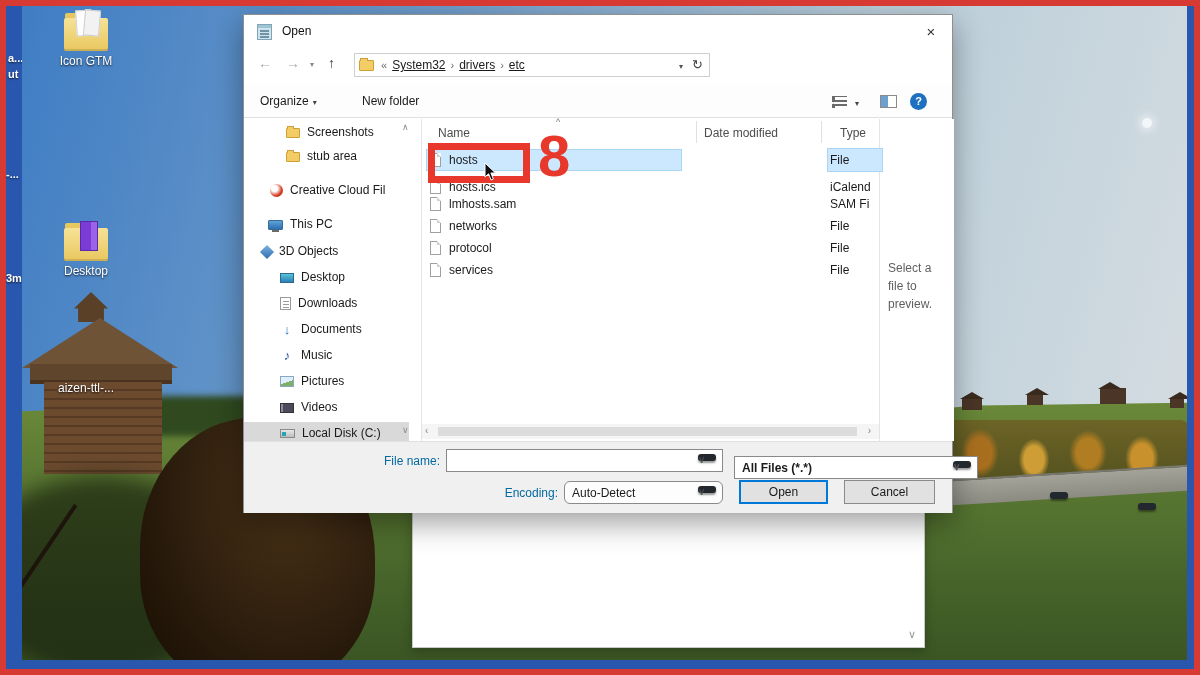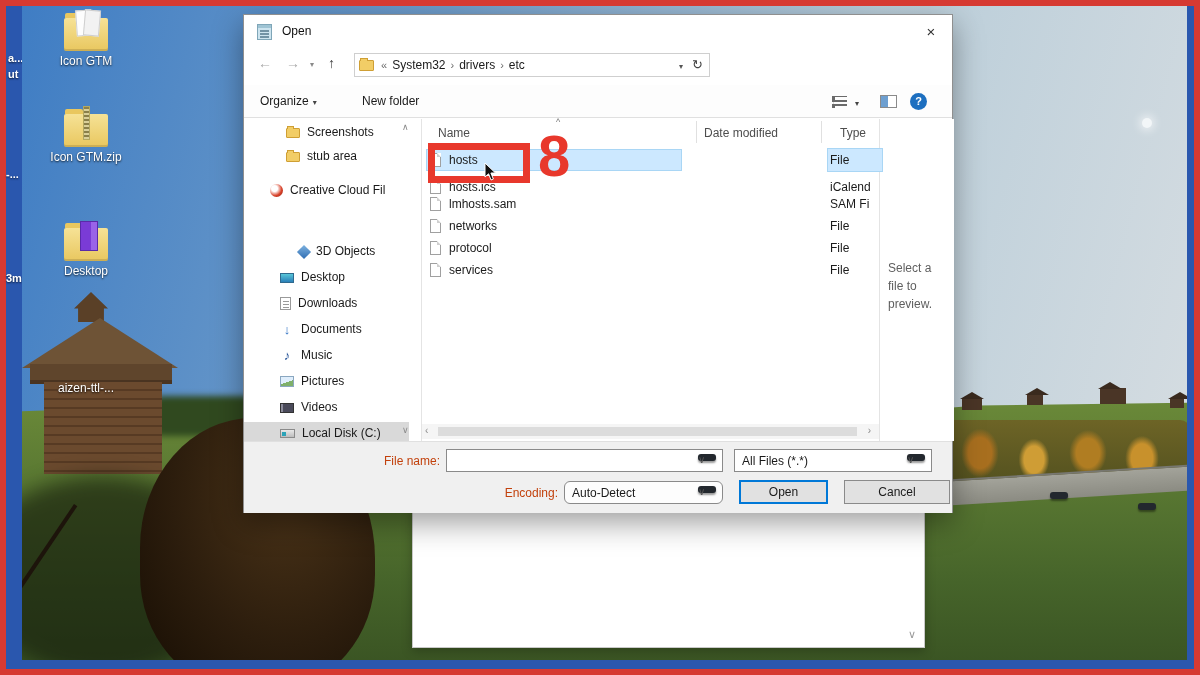--- a/index.html
+++ b/index.html
@@ -90,21 +90,21 @@
   .addr-row{position:absolute;left:0;top:36px;width:100%;height:30px;background:#fff;}
   .nav-glyph{position:absolute;top:4px;font-size:14px;color:#a9a9a9;}
   .nav-glyph.up{color:#3a3a3a;}
   .nav-caret{position:absolute;top:9px;font-size:8px;color:#8a8a8a;}
   .crumb-box{position:absolute;left:110px;top:2px;width:356px;height:24px;background:#fff;
        border:1px solid #cfcfcf;display:flex;align-items:center;padding:0 4px;}
   .crumb-folder{width:15px;height:11px;background:#f2cd66;border:1px solid #cf9f34;
        border-radius:1px;position:relative;margin-right:5px;flex:none;}
   .crumb-folder::before{content:"";position:absolute;left:0;top:-3px;width:6px;height:2px;
        background:#f2cd66;border:1px solid #cf9f34;border-bottom:none;}
-  .crumb-box .seg{margin:0 3px;color:#1a1a1a;}
+  .crumb-box .seg{margin:0 3px;color:#1a1a1a;text-decoration:underline;}
   .crumb-box .sep{color:#6a6a6a;font-size:11px;margin:0 2px;}
   .crumb-caret{position:absolute;right:26px;top:8px;font-size:8px;color:#555;}
   .crumb-refresh{position:absolute;right:6px;top:3px;font-size:13px;color:#444;}
   .search-box{position:absolute;left:479px;top:2px;width:221px;height:24px;background:#fff;
        border:1px solid #cfcfcf;}
   .search-box input{position:absolute;left:7px;top:3px;width:180px;border:none;outline:none;
        font:12px "Liberation Sans",sans-serif;color:#333;}
   .search-box input::placeholder{color:#7a7a7a;}
   .mag{position:absolute;right:8px;top:6px;width:9px;height:9px;border:1.5px solid #5f5f5f;
        border-radius:50%;}
@@ -174,21 +174,21 @@
   .hscroll .right{position:absolute;right:8px;top:1px;}
   .hscroll .thumb{position:absolute;left:16px;right:22px;top:3px;height:9px;background:#dcdcdc;}
 
   
   .preview{position:absolute;left:636px;top:0;width:74px;height:100%;background:#fff;}
   .preview .msg{position:absolute;left:8px;top:140px;width:62px;color:#5f5f5f;line-height:1.5;}
 
   
   .footer{position:absolute;left:0;top:426px;width:100%;height:72px;background:#f0f0f0;
        border-top:1px solid #e0e0e0;}
-  .flabel{position:absolute;color:#c2410c;}
+  .flabel{position:absolute;color:#0369a1;}
   .combo{position:absolute;height:23px;background:#fff;border:1px solid #8a8a8a;}
   .combo .val{position:absolute;left:7px;top:4px;white-space:nowrap;}
   .combo .car{position:absolute;right:6px;top:4px;color:#555;font-size:10px;}
   .combo input{position:absolute;left:5px;top:2px;width:82%;border:none;outline:none;
        font:12px "Liberation Sans",sans-serif;}
   .btn{position:absolute;height:24px;background:#e1e1e1;border:1px solid #8a8a8a;
        text-align:center;line-height:22px;color:#1a1a1a;}
   .btn.default{border:2px solid #0078d7;line-height:20px;}
 
   
@@ -229,26 +229,20 @@
       <div class="haypole"></div>
       <div class="haystack"></div>
 
       <div class="dicon" style="left:18px;top:6px;">
         <div class="dfolder">
           <div class="page-peek"></div>
           <div class="page-peek alt"></div>
         </div>
         <span class="lbl">Icon GTM</span>
       </div>
-      <div class="dicon" style="left:18px;top:102px;">
-        <div class="dfolder">
-          <div class="zipper"></div>
-        </div>
-        <span class="lbl">Icon GTM.zip</span>
-      </div>
       <div class="dicon" style="left:18px;top:216px;">
         <div class="dfolder">
           <div class="purple-doc"></div>
         </div>
         <span class="lbl">Desktop</span>
       </div>
       <div class="dicon" style="left:18px;top:372px;">
         <span class="lbl">aizen-ttl-...</span>
       </div>
 
@@ -299,21 +293,24 @@
             <span class="sscroll" style="top:3px;">∧</span>
             <div class="side-item" style="top:2px;padding-left:42px;">
               <span class="sico sico-folder"></span><span>Screenshots</span>
             </div>
             <div class="side-item" style="top:60px;padding-left:26px;">
               <span class="sico sico-cc"></span><span>Creative Cloud Fil</span>
             </div>
             <div class="side-item" style="top:26px;padding-left:42px;">
               <span class="sico sico-folder"></span><span>stub area</span>
             </div>
-            <div class="side-item" style="top:121px;padding-left:53px;">
+            <div class="side-item" style="top:94px;padding-left:24px;">
+              <span class="sico sico-pc"></span><span>This PC</span>
+            </div>
+            <div class="side-item" style="top:121px;padding-left:16px;">
               <span class="sico sico-cube"></span><span>3D Objects</span>
             </div>
             <div class="side-item" style="top:147px;padding-left:36px;">
               <span class="sico sico-desk"></span><span>Desktop</span>
             </div>
             <div class="side-item" style="top:173px;padding-left:36px;">
               <span class="sico sico-page"></span><span>Downloads</span>
             </div>
             <div class="side-item" style="top:199px;padding-left:36px;">
               <span class="sico sico-down">↓</span><span>Documents</span>
@@ -387,31 +384,31 @@
             <div class="msg">Select a file to preview.</div>
           </div>
         </div>
 
         <div class="footer">
           <span class="flabel" style="left:128px;top:12px;width:68px;text-align:right;">File name:</span>
           <div class="combo" style="left:202px;top:7px;width:277px;">
             <input style="">
             <span class="car">∨</span>
           </div>
-          <div class="combo" style="left:490px;top:7px;width:198px;">
+          <div class="combo" style="left:490px;top:14px;width:244px;font-weight:bold;">
             <span class="val">All Files (*.*)</span>
             <span class="car">∨</span>
           </div>
           <span class="flabel" style="left:246px;top:44px;width:68px;text-align:right;">Encoding:</span>
           <div class="combo" style="left:320px;top:39px;width:159px;background:#fdfdfd;border-radius:6px;">
             <span class="val">Auto-Detect</span>
             <span class="car">∨</span>
           </div>
           <div class="btn default" style="left:495px;top:38px;width:89px;">Open</div>
-          <div class="btn" style="left:600px;top:38px;width:106px;">Cancel</div>
+          <div class="btn" style="left:600px;top:38px;width:91px;">Cancel</div>
         </div>
       </div>
 
       <div class="anno-rect"></div>
       <div class="anno-num">8</div>
       <div class="cursor">
         <svg width="13" height="19" viewBox="0 0 13 19">
           <path d="M1 1 L1 15 L4.6 11.8 L7 18 L9.4 17 L6.9 11 L11.5 11 Z" fill="#111" stroke="#fff" stroke-width="1"></path>
         </svg>
       </div>

